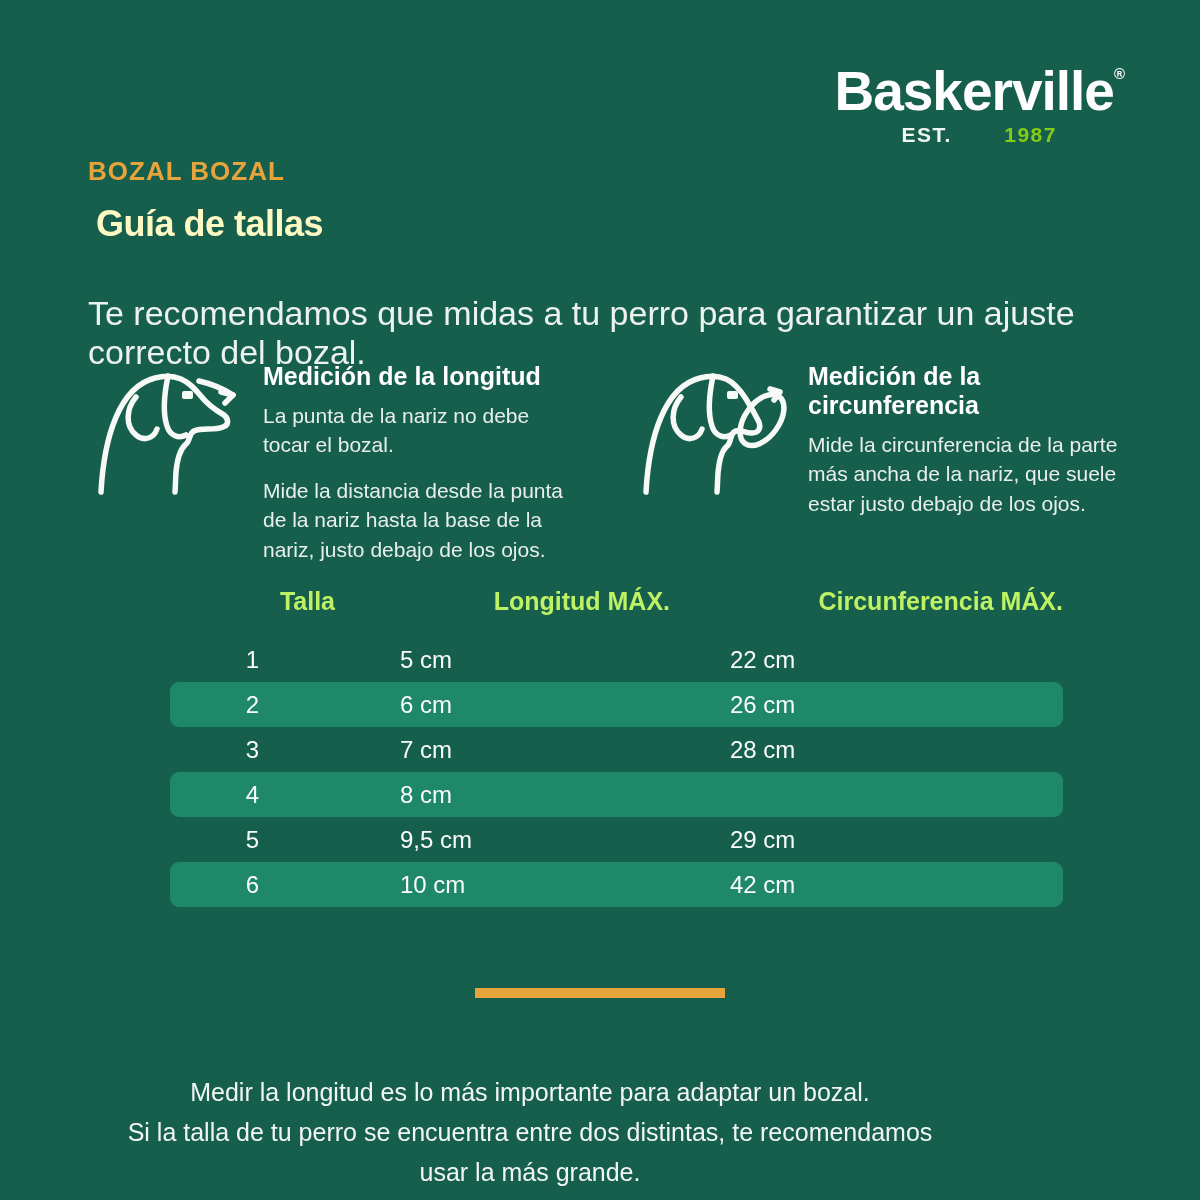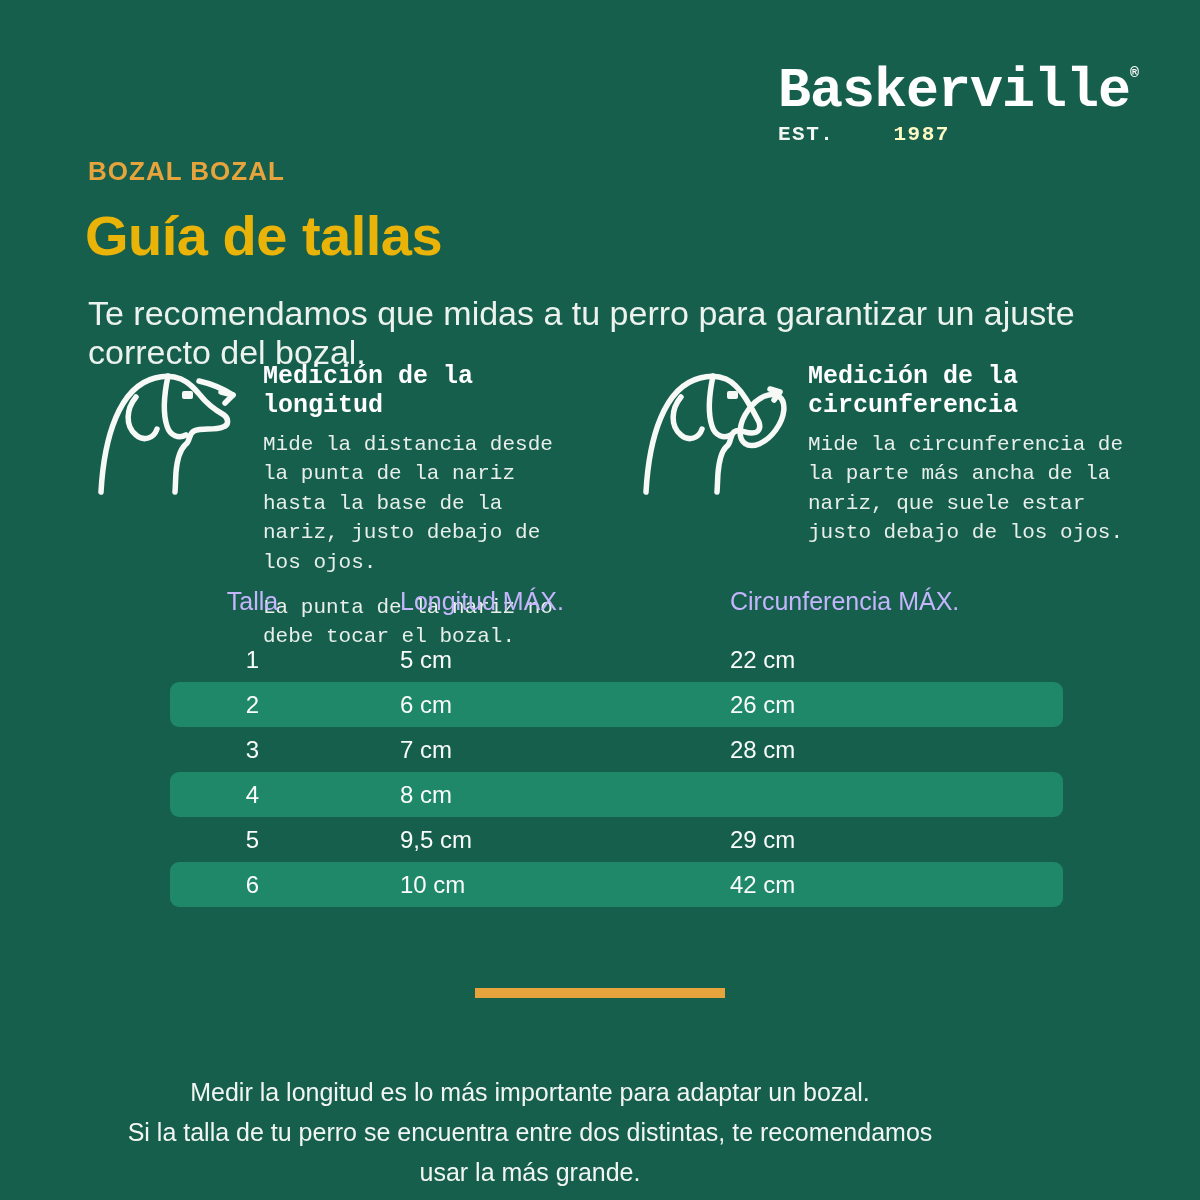--- a/index.html
+++ b/index.html
@@ -5,47 +5,47 @@
   html,body { margin:0; padding:0; }
   body {
     width:1200px; height:1200px;
     background:#175F4D;
     font-family:"Liberation Sans", sans-serif;
     color:#fff;
   }
   .canvas { position:relative; width:1200px; height:1200px; overflow:hidden; background:#175F4D; }
 
   
-  .logo { position:absolute; top:64px; right:62px; text-align:left;font-family:Liberation Mono, monospace; }
+  .logo { position:absolute; top:64px; right:76px; text-align:center; }
   .logo-name { font-size:55px; font-weight:bold; letter-spacing:-1px; line-height:1; color:#FDFEFD; }
   .logo-reg { font-size:15px; vertical-align:top; position:relative; top:2px; font-weight:bold; }
   .logo-est { margin-top:4px; font-size:21px; font-weight:bold; letter-spacing:1.5px; color:#F2F6F1; }
-  .logo-year { color:#fef9c3;margin-left:45px; }
+  .logo-year { color:#84cc16;margin-left:45px; }
 
   
   .product-label { position:absolute; left:88px; top:156px; color:#E7A33C; font-size:26px; font-weight:bold; letter-spacing:1px; }
-  .page-title { position:absolute; left:85px; top:203px; color:#eab308; font-size:56px; font-weight:bold; letter-spacing:-0.5px; }
+  .page-title { position:absolute; left:96px; top:203px; color:#fef9c3; font-size:36px; font-weight:bold; letter-spacing:-0.5px; }
   .subtitle { position:absolute; left:88px; top:294px; color:#ECF2ED; font-size:34px; }
 
   
   .measure-row { position:absolute; left:95px; top:358px; width:1045px; display:flex; }
   .measure-block { display:flex; align-items:flex-start; }
   .measure-block.first { width:545px; flex:none; }
   .measure-icon { width:150px; height:140px; flex:none; }
-  .measure-text { margin-left:18px;font-family:Liberation Mono, monospace; }
+  .measure-text { margin-left:18px; }
   .measure-block.first .measure-text { width:312px; }
   .measure-block.second .measure-text { width:345px; }
   .measure-heading { margin:4px 0 10px; font-size:25px; font-weight:bold; color:#FFFFFF; }
   .measure-body { margin:0 0 16px; font-size:21px; line-height:1.4; color:#E8EFEA; }
 
   
   .size-table { position:absolute; left:170px; top:585px; width:893px; }
   .trow { display:grid; grid-template-columns:165px 335px 1fr; align-items:center; height:45px; border-radius:9px; }
   .trow.head { height:32px; margin-bottom:20px; }
-  .trow.head .cell { font-weight:normal; font-size:25px; color:#c4b5fd; }
+  .trow.head .cell { font-weight:bold; font-size:25px; color:#bef264;text-align:right; }
   .cell { font-size:24px; color:#FAFCFA; }
   .cell-size { text-align:center; }
   .cell-length { padding-left:65px; }
   .cell-circ { padding-left:60px; }
   .trow.highlight { background:#1E8868; }
 
   
   .divider { position:absolute; left:475px; top:988px; width:250px; height:10px; background:#E7A33C; }
   .footer-note { position:absolute; left:0; top:1072px; width:1060px; text-align:center;
                  font-size:25px; font-weight:normal; line-height:40px; color:#F2F6F2; }
@@ -74,22 +74,22 @@
             <path d="M41,39 C31,51 30,68 41,77 C49,84 59,80 62,71"></path>
             <path d="M73,18 C69,37 68,56 72,68 C75,78 84,81 91,77"></path>
             <path d="M104,23 Q122,27 138,37"></path>
             <path d="M138,37 L126,34 M138,37 L130,45"></path>
           </g>
           <rect x="87" y="33" width="11" height="8" rx="2" fill="#F6F9F6"></rect>
         </svg>
       </span>
       <div class="measure-text">
         <div class="measure-heading">Medición de la longitud</div>
+        <p class="measure-body">La punta de la nariz no debe tocar el bozal.</p>
         <p class="measure-body">Mide la distancia desde la punta de la nariz hasta la base de la nariz, justo debajo de los ojos.</p>
-        <p class="measure-body">La punta de la nariz no debe tocar el bozal.</p>
       </div>
     </div>
 
     <div class="measure-block second">
       <span class="measure-icon">
         <svg viewBox="0 0 150 140" width="150" height="140">
           <g fill="none" stroke="#F6F9F6" stroke-width="5.5" stroke-linecap="round" stroke-linejoin="round">
             <path d="M6,134 C9,80 24,29 60,20 C69,17.5 79,18 86,21 C95,25 101,33 106,41 C111,49 116,58 119,64 C121,70 119,75 112,75 C104,75 99,70 94,74 C89,78 92,85 86,89 C81,94 79,104 78,115 C77.5,122 77.5,128 77,134"></path>
             <path d="M41,39 C31,51 30,68 41,77 C49,84 59,80 62,71"></path>
             <path d="M73,18 C69,37 68,56 72,68 C75,78 84,81 91,77"></path>

